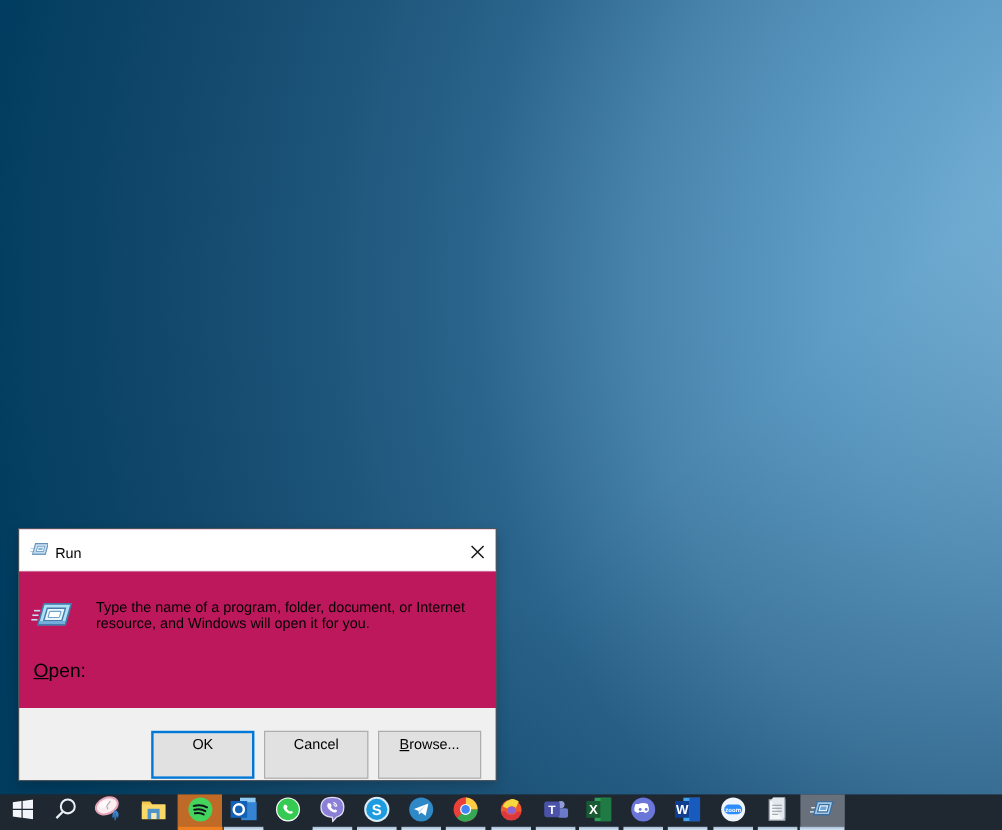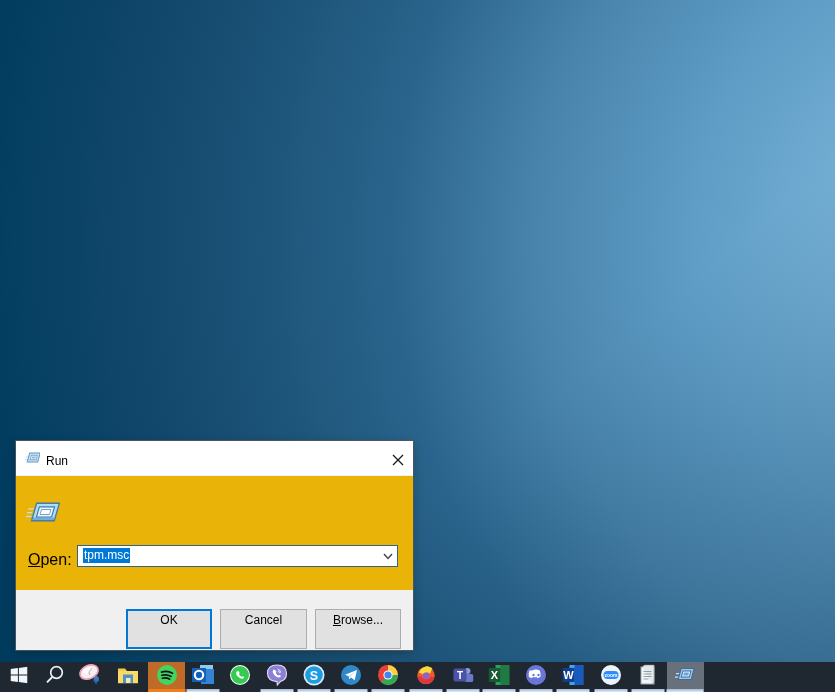--- a/index.html
+++ b/index.html
@@ -9,21 +9,21 @@
     position:absolute; left:0; top:0; width:835px; height:692px;
     background:
       linear-gradient(to bottom right, rgba(5,40,70,0) 62%, rgba(5,40,70,0.28) 100%),
       radial-gradient(circle 1250px at 1005px 240px,
         #7db4d8 0%, #72add3 14%, #5f9dc6 25%, #4883ab 38%, #2a648c 49%,
         #1c5378 60%, #11476a 70%, #003c5f 83%, #00395a 100%);
   }
   
   .dialog {
     position:absolute; left:16px; top:441px; width:397px; height:209px;
-    background:#eab308;
+    background:#be185d;
     box-shadow:0 0 0 1px rgba(80,85,92,0.9), 0 3px 10px rgba(0,0,0,0.22);
     font-size:13px; color:#000;
   }
   .titlebar { position:absolute; left:0; top:0; width:100%; height:35px; background:#fff; border-bottom:1px solid #f0f0f0; }
   .title-ico { position:absolute; left:9px; top:11px; } .title-ico svg, .big-ico svg { display:block; }
   .title-txt { position:absolute; left:30px; top:13px; font-size:12px; color:#000; }
   .closex { position:absolute; right:9px; top:13px; width:12px; height:12px; }
   .closex svg { display:block; }
   .big-ico { position:absolute; left:10px; top:59px; }
   .body-txt { position:absolute; left:64px; top:59px; width:320px; font-size:12px; line-height:13px; color:#000; }
@@ -94,30 +94,23 @@
       <g transform="translate(7,0) skewX(-16)">
         <rect x="5.2" y="3.2" width="24" height="18.6" fill="#ace0f2" stroke="#447aac" stroke-width="1.5"></rect>
         <rect x="9.2" y="7" width="16" height="11" fill="#e9f5fb" stroke="#447aac" stroke-width="1.3"></rect>
         <rect x="12.2" y="9.8" width="10" height="5.4" rx="0.8" fill="#fdfeff" stroke="#6ea3cf" stroke-width="1"></rect>
         <rect x="5.9" y="18.4" width="22.6" height="2.6" fill="#74add9"></rect>
       </g>
     </g>
   </svg>
     </span>
 
+  <div class="body-txt">Type the name of a program, folder, document, or Internet<br>resource, and Windows will open it for you.</div>
 
   <span class="open-lb"><u>O</u>pen:</span>
-  <div class="combo">
-    <span class="sel">tpm.msc</span>
-    <span class="chev">
-        <svg width="10" height="7" viewBox="0 0 10 7">
-      <path d="M1 1 L5 5.5 L9 1" fill="none" stroke="#444" stroke-width="1.4"></path>
-    </svg>
-      </span>
-  </div>
 
   <div class="footer"></div>
   <div class="btn ok">OK</div>
   <div class="btn cancel">Cancel</div>
   <div class="btn browse"><u>B</u>rowse...</div>
 </div>
 
 <div class="taskbar" id="taskbar">
     <div class="tbtn" style="left: 0px;">
       <span class="ic"><svg width="17" height="17" viewBox="0 0 17 17">

